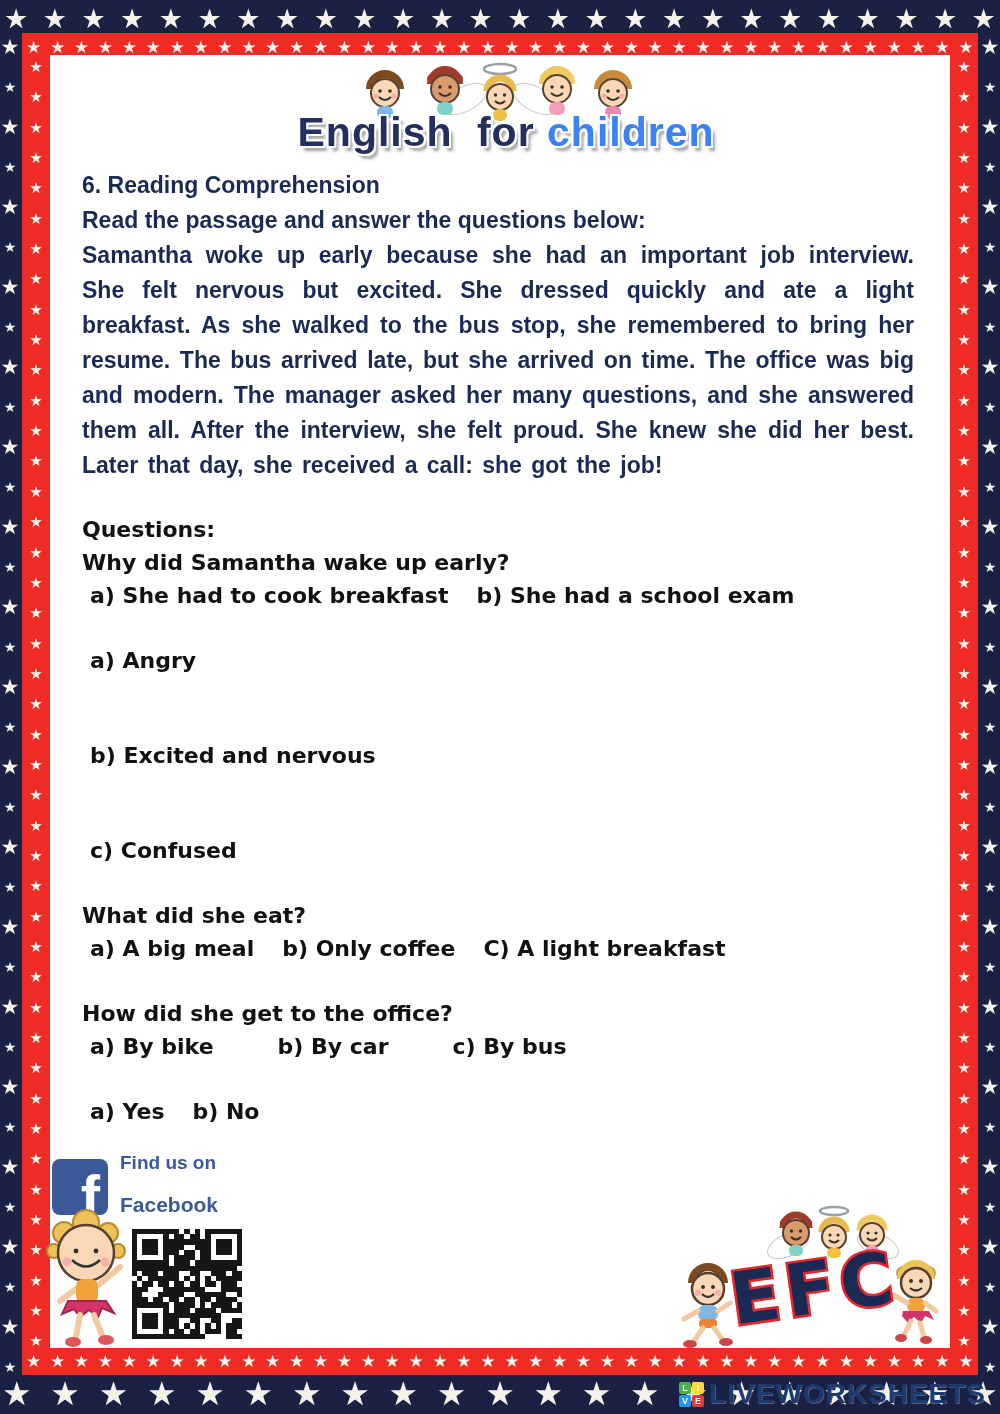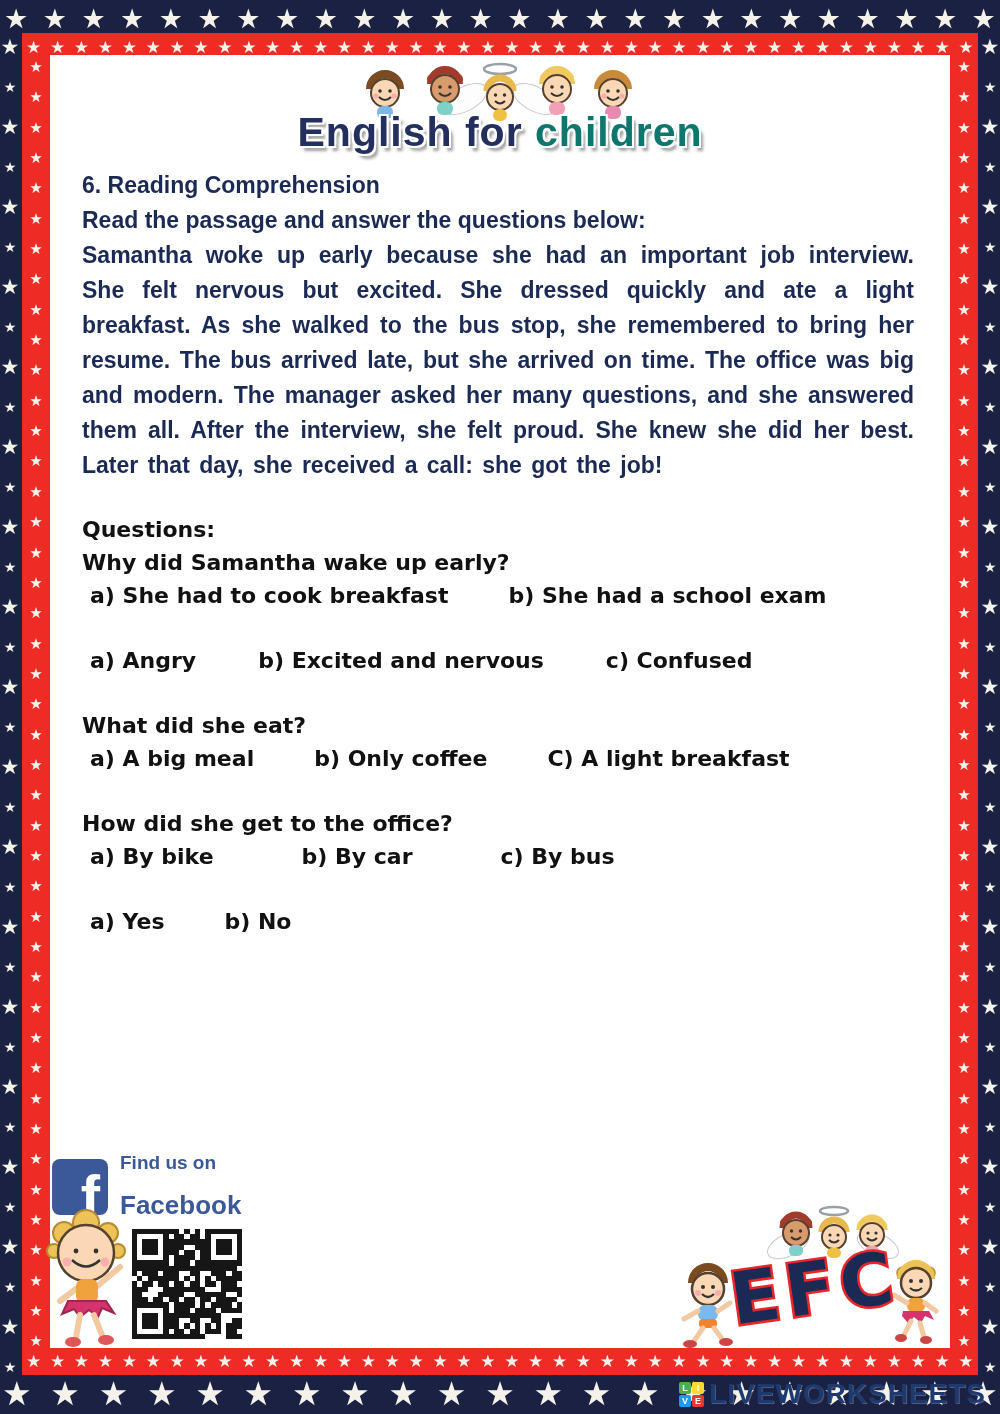--- a/index.html
+++ b/index.html
@@ -26,40 +26,40 @@
   .red-left{position:absolute;left:1px;top:26px;bottom:26px;width:26px;font-size:15px;}
   .red-right{position:absolute;right:1px;top:26px;bottom:26px;width:26px;font-size:15px;}
 
   .content{position:absolute;left:28px;top:22px;right:28px;bottom:27px;background:#ffffff;overflow:visible;}
 
   
   .logo{text-align:center;padding-top:6px;}
   .logo svg{display:block;margin:0 auto -24px auto;}
   .logo-text{font-size:41px;font-weight:800;letter-spacing:1px;white-space:nowrap;
     text-shadow:-2px -2px 0 #fff,2px -2px 0 #fff,-2px 2px 0 #fff,2px 2px 0 #fff,4px 5px 3px rgba(70,70,70,.5);}
-  .logo-navy{color:#232f5e;}
-  .logo-red{color:#0f766e;}
+  .logo-navy{color:#232f5e;margin-left:12px;}
+  .logo-red{color:#3b82f6;}
 
   
   .lesson{padding:12px 36px 0 32px;color:var(--text_navy);font-weight:bold;font-size:23px;line-height:35px;}
   .passage{text-align:justify;word-spacing:3px;}
 
   
   .questions{padding:30px 36px 0 32px;color:var(--black);font-family:"DejaVu Sans","Liberation Sans",sans-serif;
     font-weight:bold;font-size:22px;line-height:33px;}
   .qblock{margin-bottom:32px;}
   .qblock:last-child{margin-bottom:0;}
-  .opts{display:flex;gap:60px;padding-left:8px;}
+  .opts{display:flex;gap:28px;padding-left:8px;}
 
   
   .fb-badge{position:absolute;left:2px;top:1098px;display:flex;align-items:center;gap:12px;}
   .fb-square{width:56px;height:56px;background:var(--fb_blue);border-radius:8px;overflow:hidden;position:relative;}
   .fb-square span{position:absolute;right:8px;bottom:-14px;color:#fff;font-size:58px;font-weight:bold;}
   .fb-small{color:var(--fb_blue);font-size:19px;font-weight:bold;line-height:20px;}
-  .fb-big{color:var(--fb_blue);font-size:26px;font-weight:bold;line-height:32px;margin-top:16px;}
+  .fb-big{color:var(--fb_blue);font-size:21px;font-weight:bold;line-height:32px;margin-top:16px;}
 
   .qr{position:absolute;left:80px;top:1172px;width:114px;height:114px;background:#fff;display:grid;
     grid-template-columns:repeat(21,1fr);grid-auto-rows:1fr;padding:2px;}
   .qr div.qc{background:#161616;}
 
   .girl{position:absolute;left:-16px;top:1150px;}
   .efc-group{position:absolute;right:-8px;top:1142px;}
 
   .lw{position:absolute;right:14px;bottom:4px;display:flex;align-items:center;gap:5px;z-index:5;}
   .lw-tiles{display:grid;grid-template-columns:12px 12px;grid-auto-rows:12px;gap:1px;}
@@ -452,39 +452,39 @@
         <div class="qblock">
           <div>Questions:</div>
           <div>Why did Samantha wake up early?</div>
           <div class="opts">
             <span>a) She had to cook breakfast</span>
             <span>b) She had a school exam</span>
           </div>
         </div>
 
         <div class="qblock">
-          <div class="opts" style="gap:62px;">
+          <div class="opts" style="gap:62px;flex-direction:column;">
             <span>a) Angry</span>
             <span>b) Excited and nervous</span>
             <span>c) Confused</span>
           </div>
         </div>
 
         <div class="qblock">
           <div>What did she eat?</div>
           <div class="opts">
             <span>a) A big meal</span>
             <span>b) Only coffee</span>
             <span>C) A light breakfast</span>
           </div>
         </div>
 
         <div class="qblock">
           <div>How did she get to the office?</div>
-          <div class="opts" style="gap:88px;text-align:right;">
+          <div class="opts" style="gap:64px;text-align:right;">
             <span>a) By bike</span>
             <span>b) By car</span>
             <span>c) By bus</span>
           </div>
         </div>
 
         <div class="qblock">
           <div class="opts">
             <span>a) Yes</span>
             <span>b) No</span>

